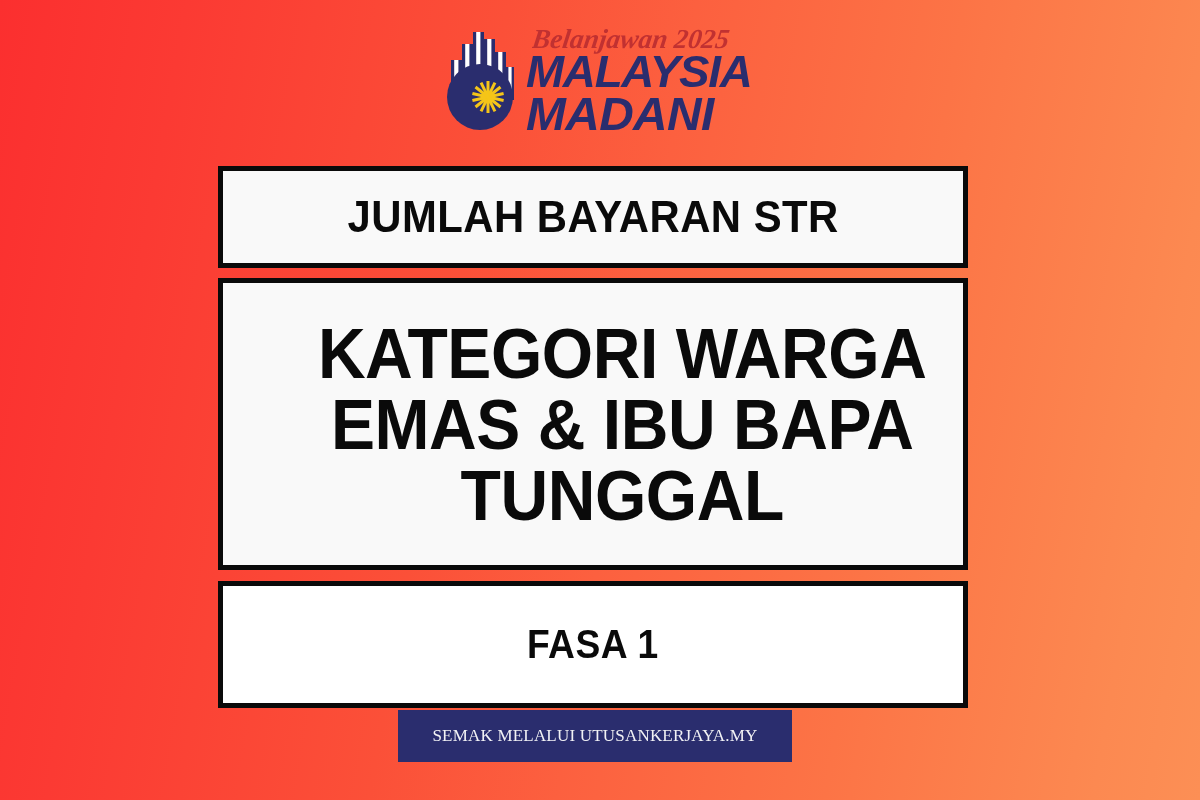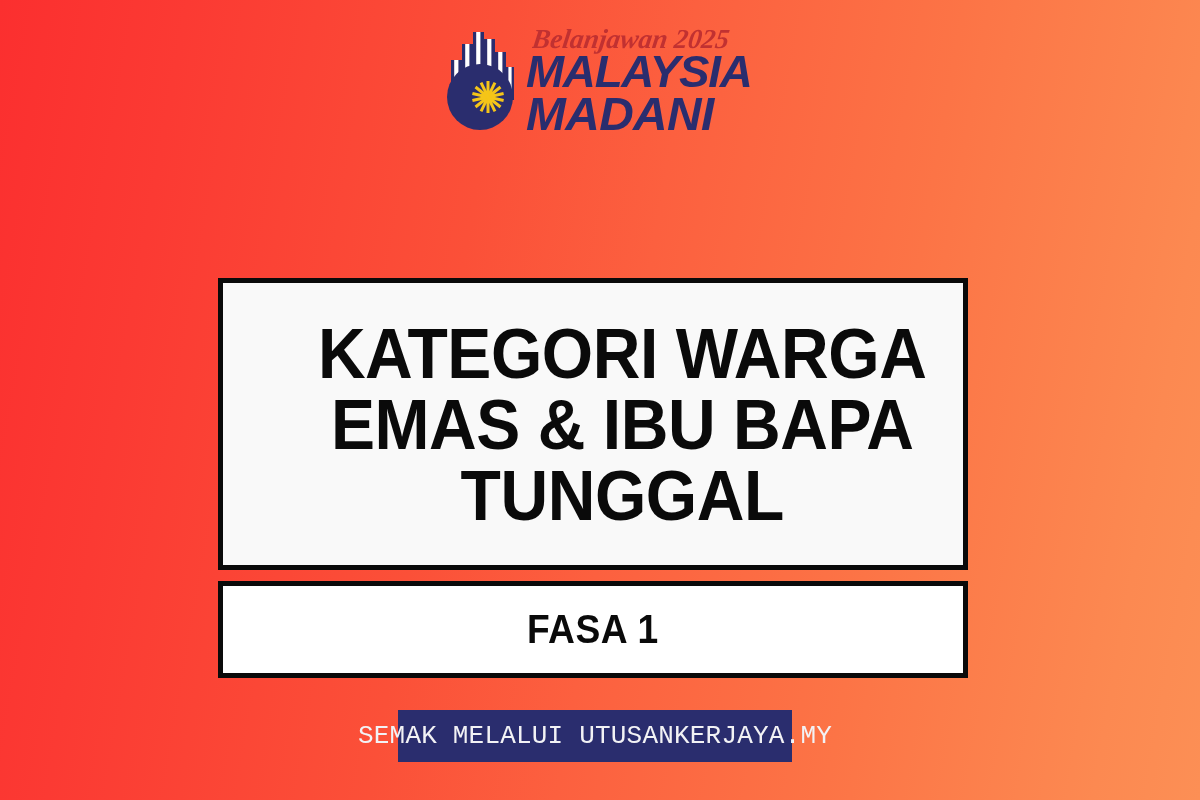--- a/index.html
+++ b/index.html
@@ -91,21 +91,21 @@
     top: 166px;
     height: 102px;
   }
   #panel-headline {
     top: 278px;
     height: 292px;
     justify-content: flex-end;
   }
   #panel-phase {
     top: 581px;
-    height: 97px;
+    height: 127px;
     background: #FFFFFF;
   }
 
   .panel-text {
     font-family: "Liberation Sans", sans-serif;
     font-weight: bold;
     color: #0A0A0A;
     transform: scaleX(0.93);
     white-space: nowrap;
   }
@@ -135,22 +135,22 @@
     top: 710px;
     width: 394px;
     height: 52px;
     background: #2A2D6E;
     display: flex;
     align-items: center;
     justify-content: center;
     cursor: pointer;
   }
   #cta-label {
-    font-family: Liberation Mono, monospace;
-    font-size: 26px;
+    font-family: Liberation Serif, serif;
+    font-size: 17px;
     color: #F2F2F5;
     letter-spacing: 0.2px;
     white-space: nowrap;
     text-align: center;
   }
 </style>
 </head>
 <body>
 
 <div id="poster">
@@ -204,20 +204,23 @@
             <text x="2" y="27" font-family="Liberation Serif, serif" font-size="29" font-style="italic" font-weight="bold" fill="#C13131" transform="skewX(-8)">Belanjawan 2025</text>
           </svg>
         </div>
         <div class="wordmark line1">MALAYSIA</div>
         <div class="wordmark line2">MADANI</div>
       </div>
 
     </div>
   </div>
 
+  <div class="panel" id="panel-subject">
+    <div class="panel-text" id="subject-text">JUMLAH BAYARAN STR</div>
+  </div>
 
   <div class="panel" id="panel-headline">
     <div class="panel-text" id="headline-text">
       <span class="hl">KATEGORI WARGA</span>
       <span class="hl">EMAS &amp; IBU BAPA</span>
       <span class="hl">TUNGGAL</span>
     </div>
   </div>
 
   <div class="panel" id="panel-phase">

